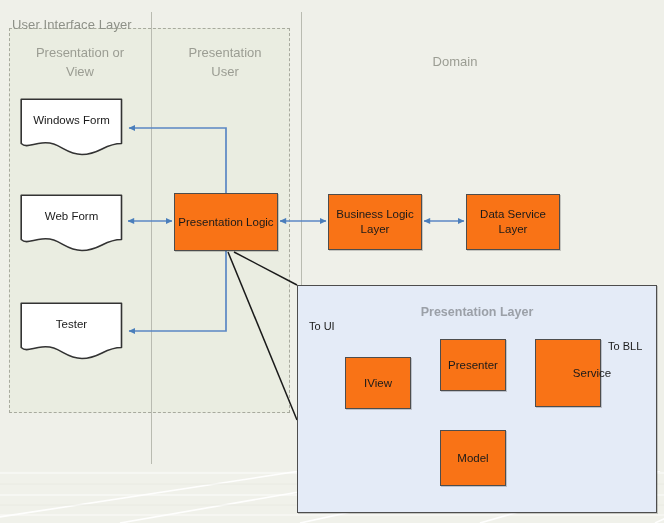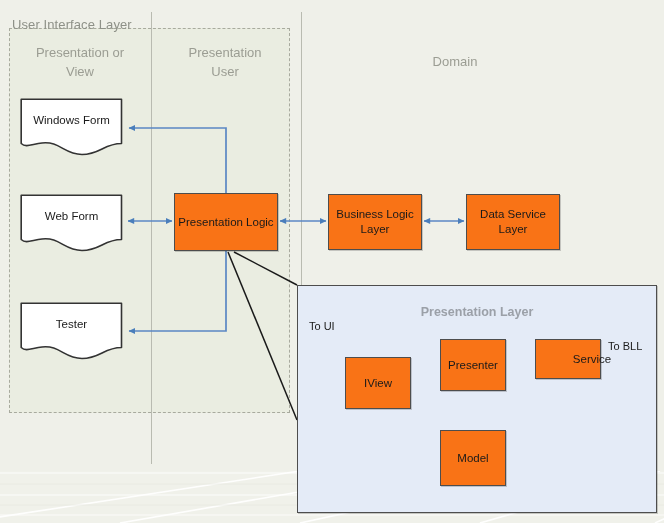--- a/index.html
+++ b/index.html
@@ -110,21 +110,21 @@
   #panel-title {
     left: 297px; top: 305px;
     width: 360px;
     text-align: center;
     font-size: 12.5px;
     color: #9ba0a8;
     font-weight: bold;
   }
   #box-iview     { left: 345px; top: 339px; width: 66px; height: 52px; margin-top: 18px; }
   #box-presenter { left: 440px; top: 339px; width: 66px; height: 52px; }
-  #box-service   { left: 535px; top: 339px; width: 66px; height: 40px; padding-left: 48px; }
+  #box-service   { left: 535px; top: 339px; width: 66px; height: 68px; padding-left: 48px; }
   #box-model     { left: 440px; top: 430px; width: 66px; height: 56px; }
 
   .edge-label {
     font-size: 11px;
     color: #1a1a1a;
     white-space: nowrap;
   }
   #label-to-ui  { left: 309px; top: 320px; }
   #label-to-bll { left: 608px; top: 340px; }
 

